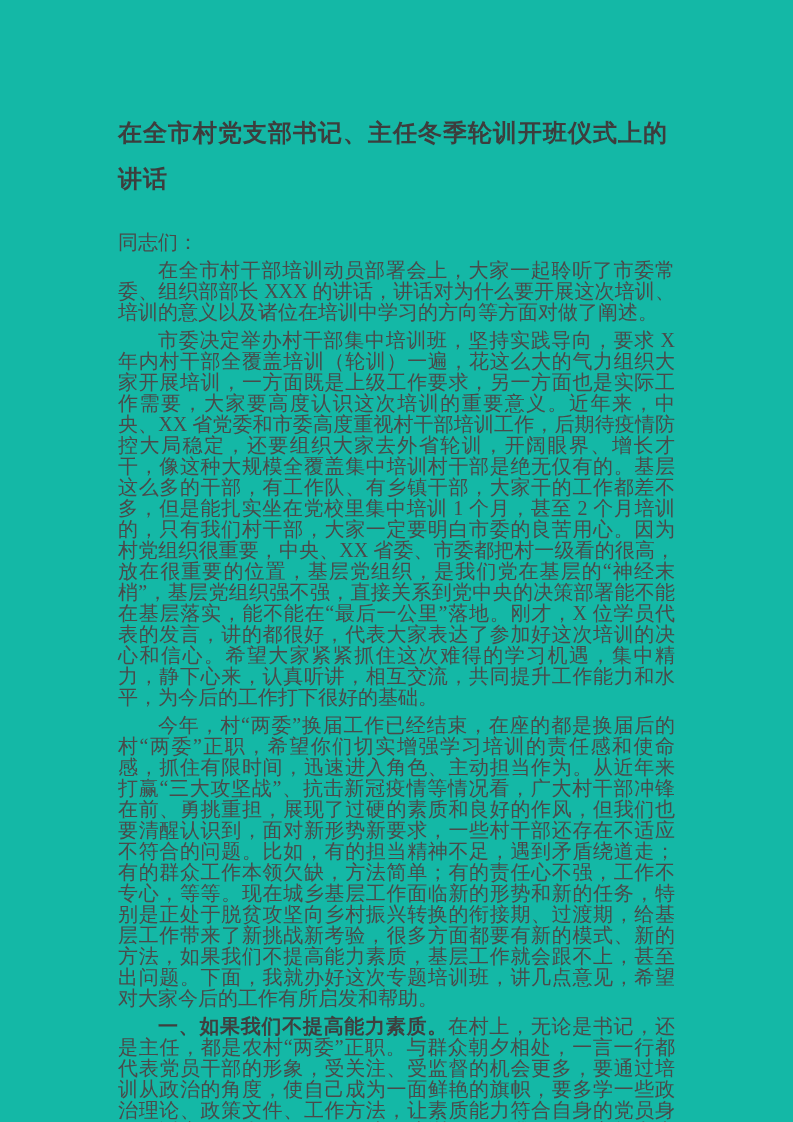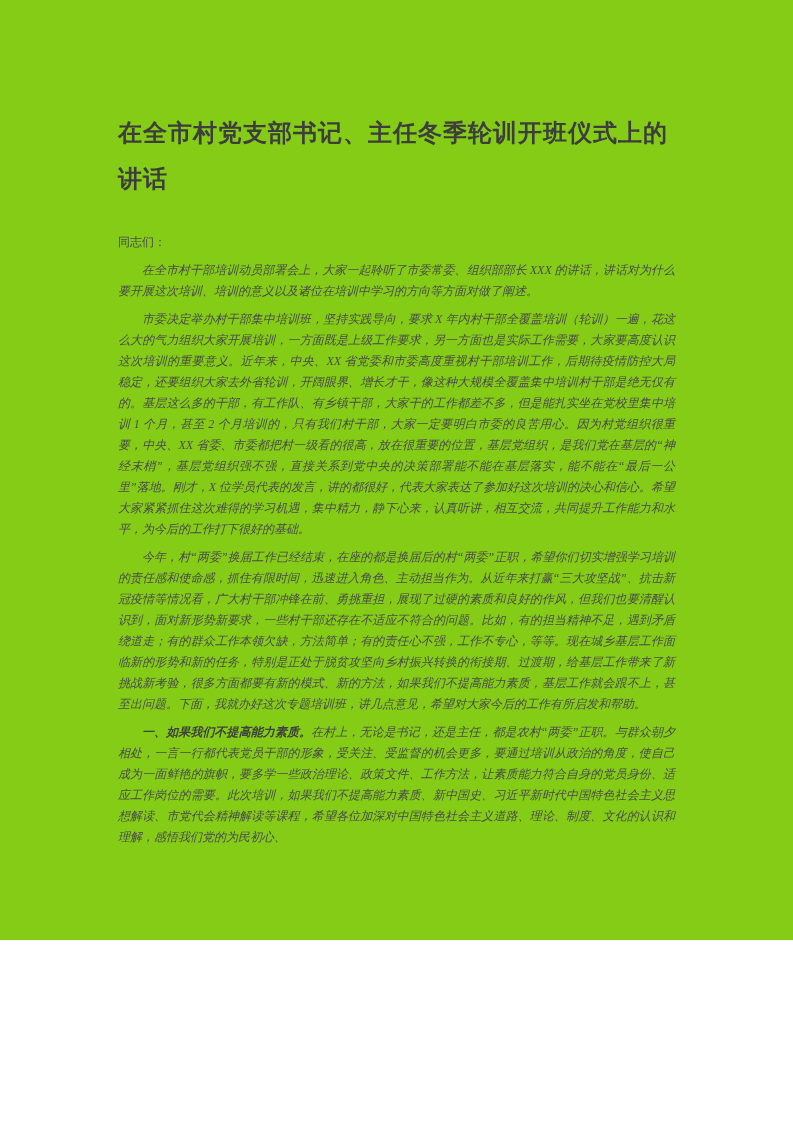--- a/index.html
+++ b/index.html
@@ -3,53 +3,52 @@
 <meta charset="utf-8">
 <style>
   html, body {
     margin: 0;
     padding: 0;
     background: #ffffff;
   }
   .page {
     position: relative;
     width: 793px;
-    height: 940px;
+    height: 1122px;
     margin: 0 auto;
-    background: #84cc16;
+    background: #14b8a6;
     box-sizing: border-box;
     padding: 110px 118px 0 118px;
     overflow: hidden;
   }
   .doc-title {
     font-family: "Liberation Sans", "DejaVu Sans", sans-serif;
     font-weight: bold;
     font-size: 24px;
     line-height: 46px;
     color: #3d3d3d;
     letter-spacing: 1px;
     margin: 0 0 30px 0;
     text-align: left;
   }
   .doc-body p {
     font-family: "Liberation Serif", "DejaVu Serif", serif;
-    font-size: 12px;
+    font-size: 20px;
     line-height: 21px;
     color: #4a4a4a;
     margin: 0 0 7px 0;
     text-align: justify;
     text-justify: inter-ideograph;
     word-break: break-all;
   }
   .doc-body p.salutation {
     text-indent: 0;
   }
   .doc-body p.indent {
     text-indent: 2em;
-    font-style: italic;
   }
   .bold-lead {
     font-family: "Liberation Sans", "DejaVu Sans", sans-serif;
     font-weight: bold;
     color: #3f3f3f;
   }
 </style>
 </head>
 <body>
 

